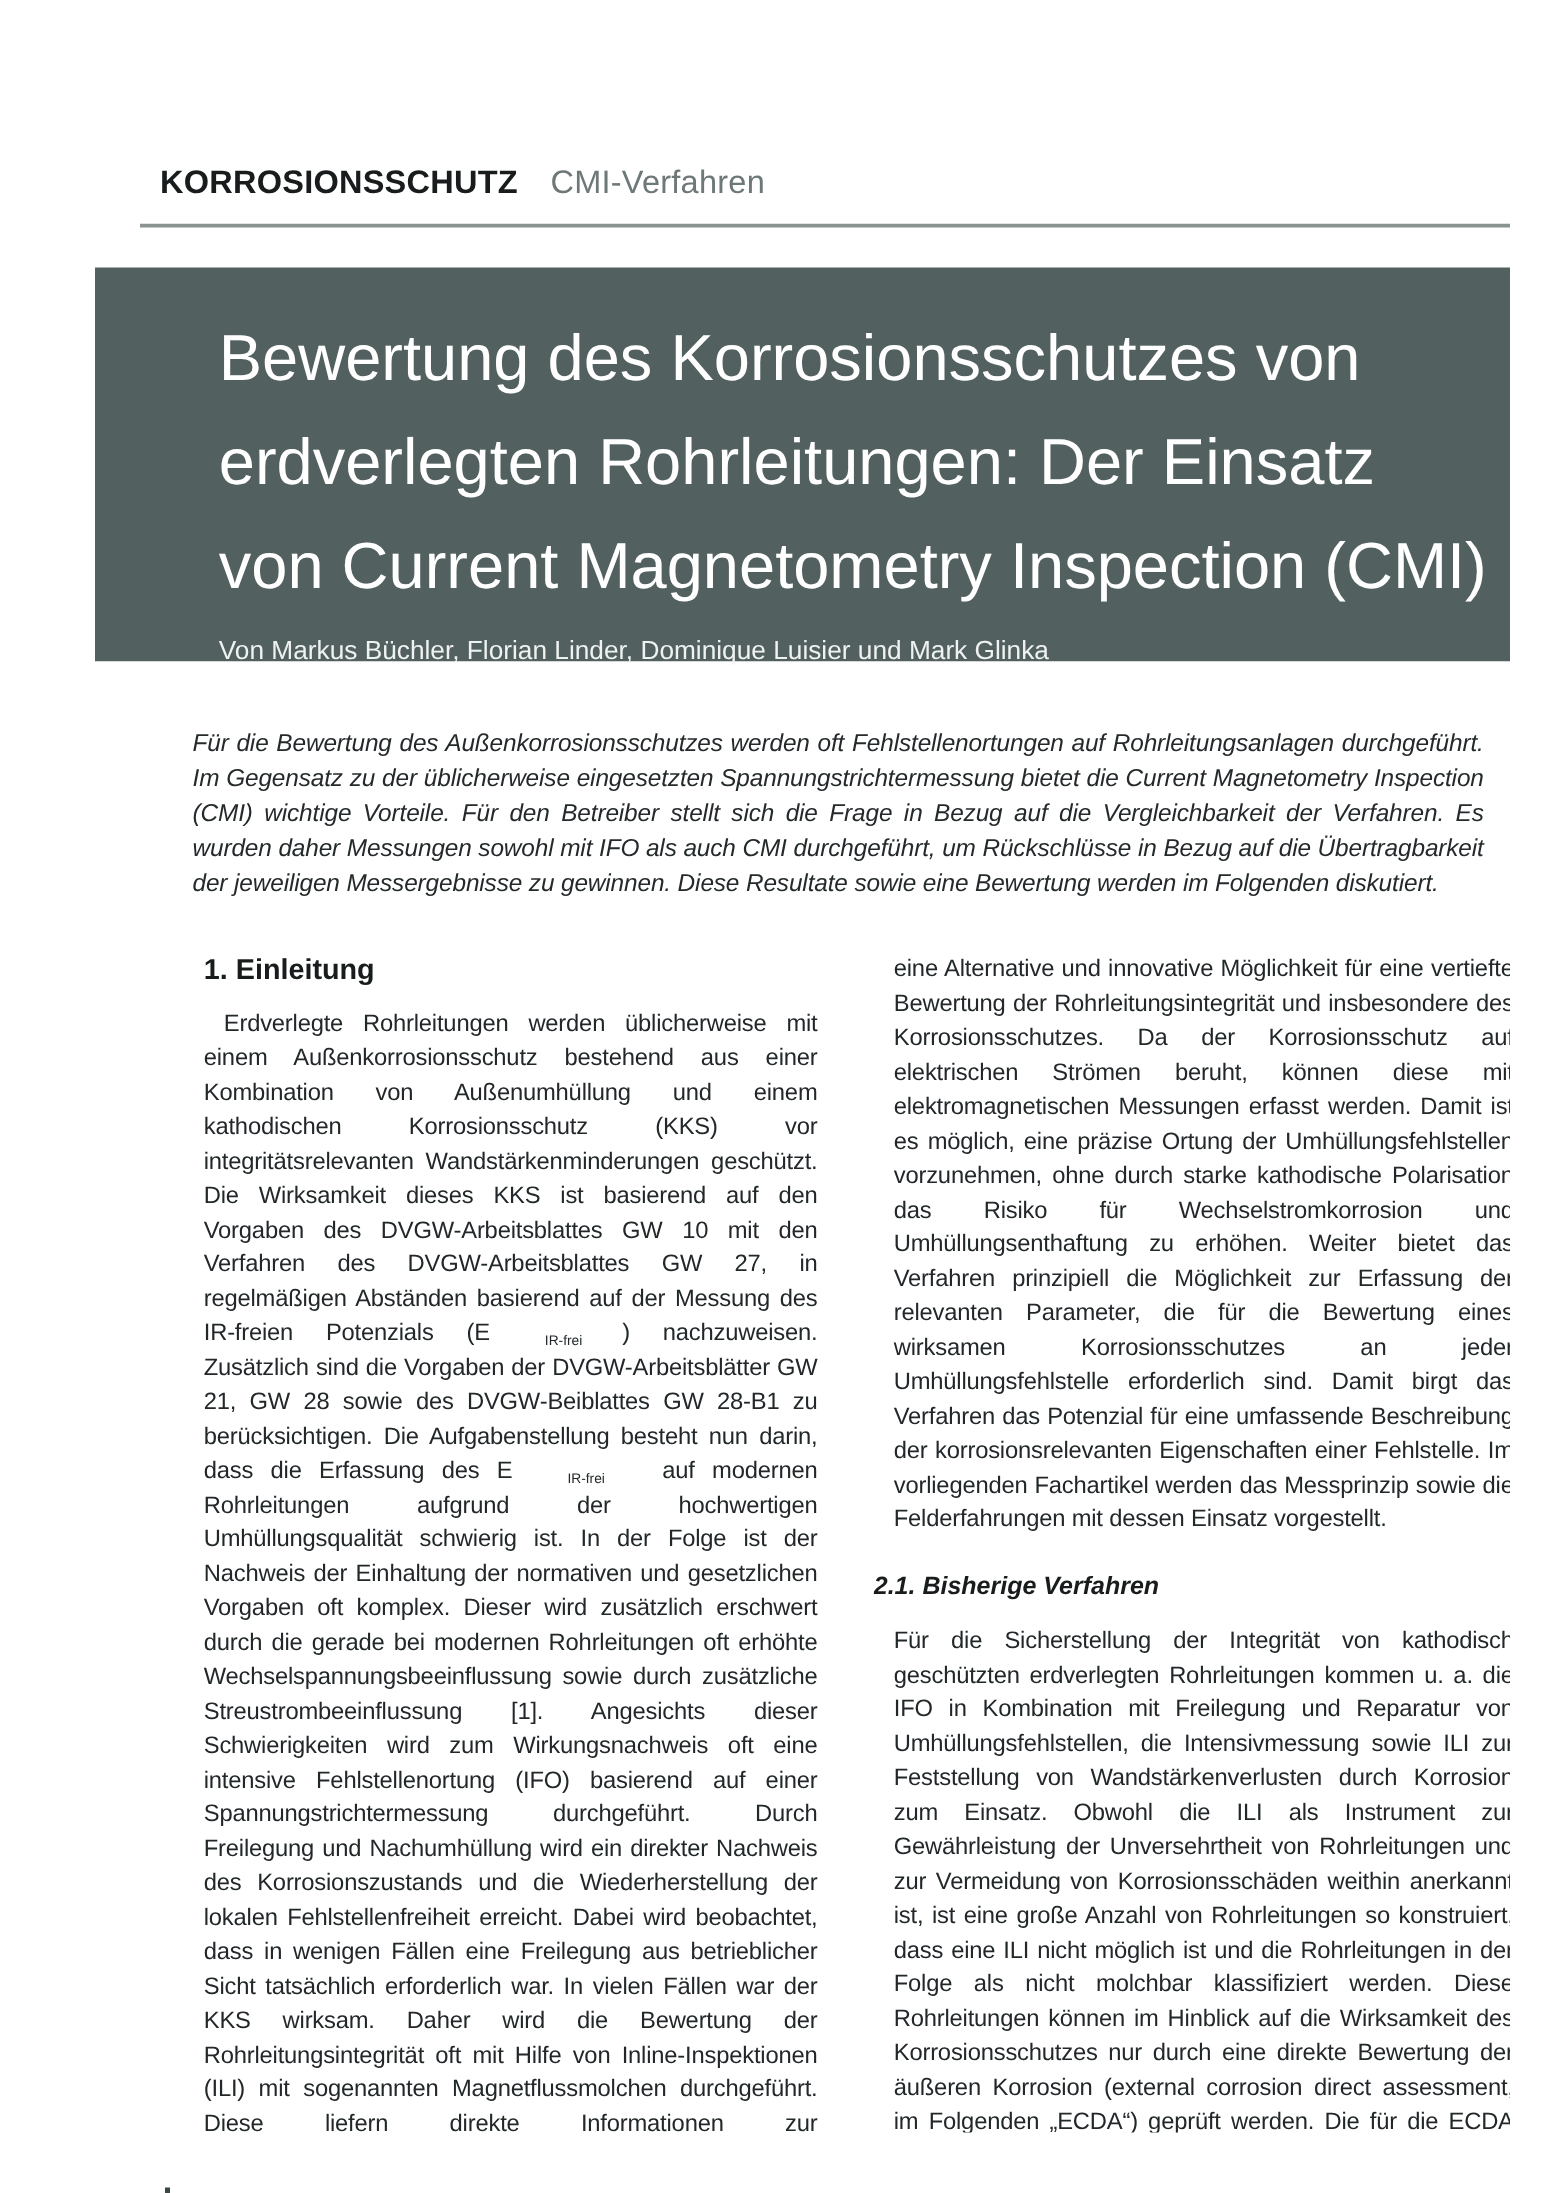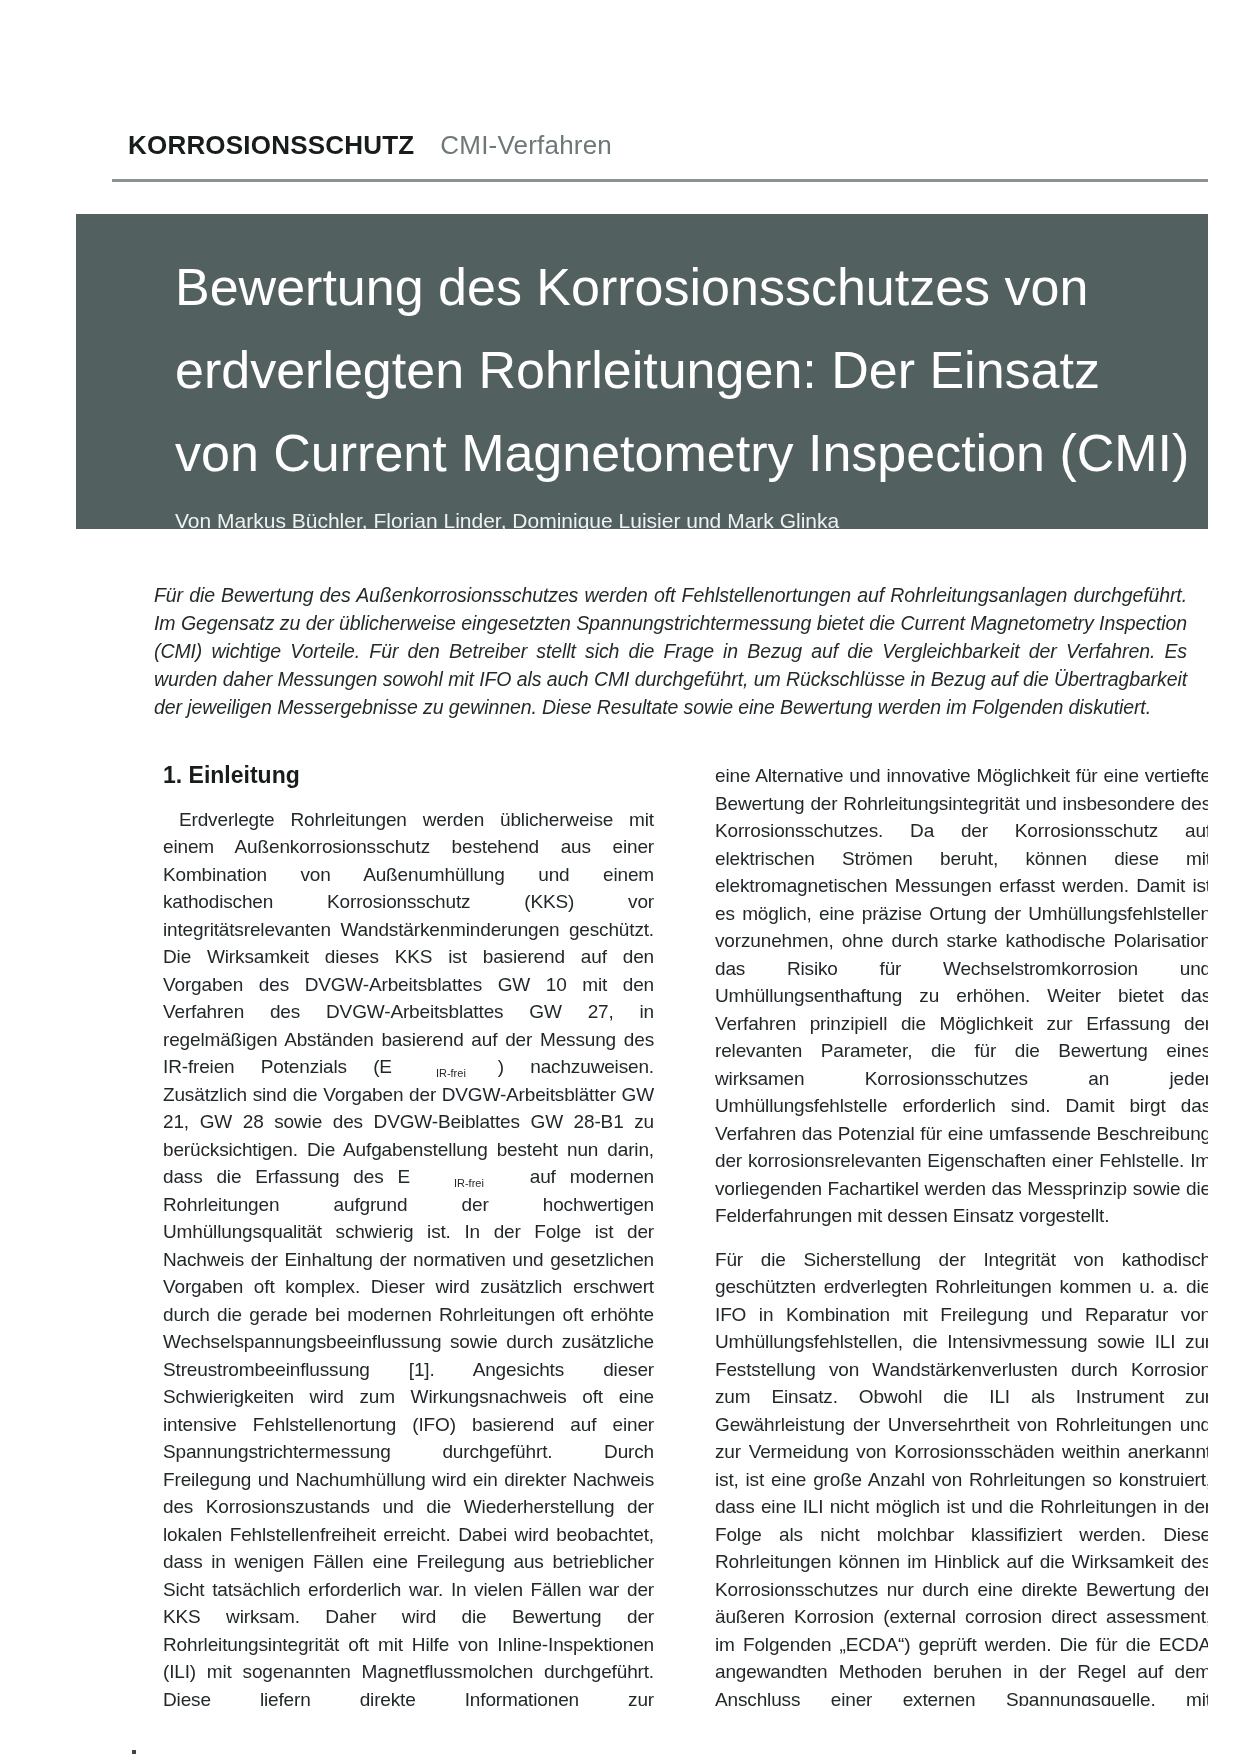--- a/index.html
+++ b/index.html
@@ -151,20 +151,21 @@
 
   <p class="abstract">Für die Bewertung des Außenkorrosionsschutzes werden oft Fehlstellenortungen auf Rohrleitungsanlagen durchgeführt. Im Gegensatz zu der üblicherweise eingesetzten Spannungstrichtermessung bietet die Current Magnetometry Inspection (CMI) wichtige Vorteile. Für den Betreiber stellt sich die Frage in Bezug auf die Vergleichbarkeit der Verfahren. Es wurden daher Messungen sowohl mit IFO als auch CMI durchgeführt, um Rückschlüsse in Bezug auf die Übertragbarkeit der jeweiligen Messergebnisse zu gewinnen. Diese Resultate sowie eine Bewertung werden im Folgenden diskutiert.</p>
 
   <div class="col col-left">
     <h2 class="h-num">1. Einleitung</h2>
     <p><span>Erdverlegte Rohrleitungen werden üblicherweise mit einem Außenkorrosionsschutz bestehend aus einer Kombination von Außenumhüllung und einem kathodischen Korrosionsschutz (KKS) vor integritätsrelevanten Wandstärkenminderungen geschützt. Die Wirksamkeit dieses KKS ist basierend auf den Vorgaben des DVGW-Arbeitsblattes GW 10 mit den Verfahren des DVGW-Arbeitsblattes GW 27, in regelmäßigen Abständen basierend auf der Messung des IR-freien Potenzials (E</span><sub>IR-frei</sub><span>) nachzuweisen. Zusätzlich sind die Vorgaben der DVGW-Arbeitsblätter GW 21, GW 28 sowie des DVGW-Beiblattes GW 28-B1 zu berücksichtigen. Die Aufgabenstellung besteht nun darin, dass die Erfassung des E</span><sub>IR-frei</sub><span> auf modernen Rohrleitungen aufgrund der hochwertigen Umhüllungsqualität schwierig ist. In der Folge ist der Nachweis der Einhaltung der normativen und gesetzlichen Vorgaben oft komplex. Dieser wird zusätzlich erschwert durch die gerade bei modernen Rohrleitungen oft erhöhte Wechselspannungsbeeinflussung sowie durch zusätzliche Streustrombeeinflussung [1]. Angesichts dieser Schwierigkeiten wird zum Wirkungsnachweis oft eine intensive Fehlstellenortung (IFO) basierend auf einer Spannungstrichtermessung durchgeführt. Durch Freilegung und Nachumhüllung wird ein direkter Nachweis des Korrosionszustands und die Wiederherstellung der lokalen Fehlstellenfreiheit erreicht. Dabei wird beobachtet, dass in wenigen Fällen eine Freilegung aus betrieblicher Sicht tatsächlich erforderlich war. In vielen Fällen war der KKS wirksam. Daher wird die Bewertung der Rohrleitungsintegrität oft mit Hilfe von Inline-Inspektionen (ILI) mit sogenannten Magnetflussmolchen durchgeführt. Diese liefern direkte Informationen zur Wandstärkenminderung und sind daher in der Lage, optimierte Zustandsbewertungen zu liefern und die Anzahl unnötiger Freilegungen zu reduzieren. ILI kann aber nur auf entsprechend ausgelegten Rohrleitungen im Transportnetz angewendet werden. Im Verteilnetz bzw. bei nicht molchbaren Leitungen bestehen daher bis heute keine alternativen Verfahren zur Fehlstellenortung und Freilegung. Die in Deutschland von der EMPIT GmbH entwickelte Technologie zur Bewertung der Rohrleitungsintegrität basierend auf Current Magnetometry Inspection (CMI) bietet nun</span></p>
   </div>
 
   <div class="col col-right">
     <p>eine Alternative und innovative Möglichkeit für eine vertiefte Bewertung der Rohrleitungsintegrität und insbesondere des Korrosionsschutzes. Da der Korrosionsschutz auf elektrischen Strömen beruht, können diese mit elektromagnetischen Messungen erfasst werden. Damit ist es möglich, eine präzise Ortung der Umhüllungsfehlstellen vorzunehmen, ohne durch starke kathodische Polarisation das Risiko für Wechselstromkorrosion und Umhüllungsenthaftung zu erhöhen. Weiter bietet das Verfahren prinzipiell die Möglichkeit zur Erfassung der relevanten Parameter, die für die Bewertung eines wirksamen Korrosionsschutzes an jeder Umhüllungsfehlstelle erforderlich sind. Damit birgt das Verfahren das Potenzial für eine umfassende Beschreibung der korrosionsrelevanten Eigenschaften einer Fehlstelle. Im vorliegenden Fachartikel werden das Messprinzip sowie die Felderfahrungen mit dessen Einsatz vorgestellt.</p>
+    <h3 class="h-sub">2.1. Bisherige Verfahren</h3>
     <p>Für die Sicherstellung der Integrität von kathodisch geschützten erdverlegten Rohrleitungen kommen u. a. die IFO in Kombination mit Freilegung und Reparatur von Umhüllungsfehlstellen, die Intensivmessung sowie ILI zur Feststellung von Wandstärkenverlusten durch Korrosion zum Einsatz. Obwohl die ILI als Instrument zur Gewährleistung der Unversehrtheit von Rohrleitungen und zur Vermeidung von Korrosionsschäden weithin anerkannt ist, ist eine große Anzahl von Rohrleitungen so konstruiert, dass eine ILI nicht möglich ist und die Rohrleitungen in der Folge als nicht molchbar klassifiziert werden. Diese Rohrleitungen können im Hinblick auf die Wirksamkeit des Korrosionsschutzes nur durch eine direkte Bewertung der äußeren Korrosion (external corrosion direct assessment, im Folgenden „ECDA“) geprüft werden. Die für die ECDA angewandten Methoden beruhen in der Regel auf dem Anschluss einer externen Spannungsquelle, mit Gleichstrom (DC) oder Wechselstrom (AC) zwischen der Rohrleitung und einem Erdungssystem. An den vorhandenen Umhüllungsfehlstellen kommt es demzufolge zu einem Stromübergang zwischen dem Elektrolyten und der Rohr-</p>
   </div>
 
   <div class="footer-pagebar"></div>
   <div class="footer-pagenum">62</div>
   <div class="footer-right">
     <span class="footer-issue">01-02|2024</span>
     <span class="footer-logo">3R</span>
   </div>
 

